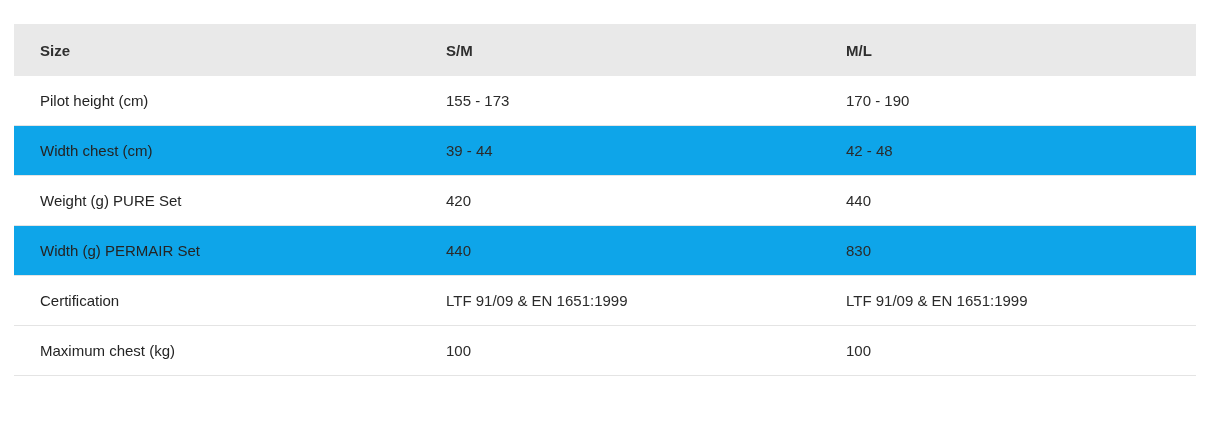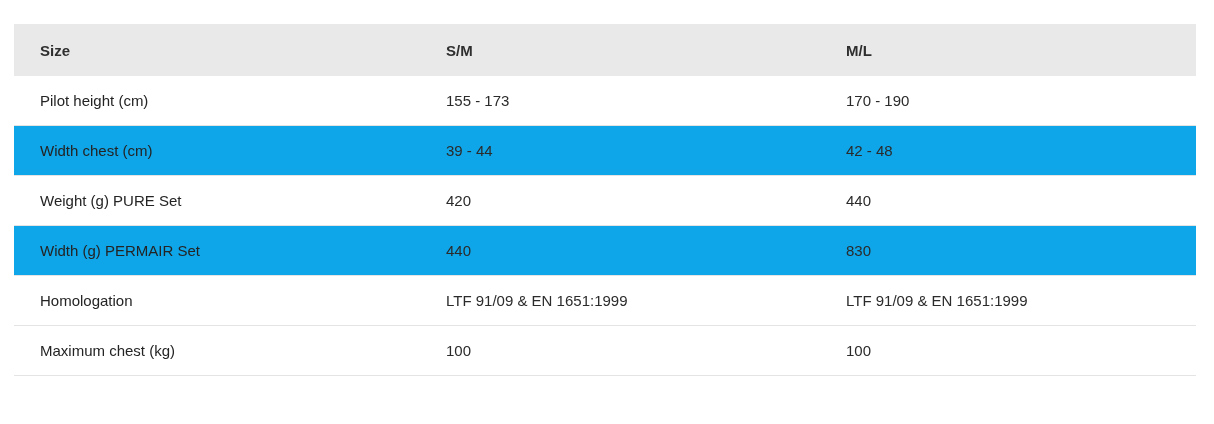--- a/index.html
+++ b/index.html
@@ -95,21 +95,21 @@
         <td class="label">Weight (g) PURE Set</td>
         <td>420</td>
         <td>440</td>
       </tr>
       <tr class="even">
         <td class="label">Width (g) PERMAIR Set</td>
         <td>440</td>
         <td>830</td>
       </tr>
       <tr class="odd">
-        <td class="label">Homologation</td>
+        <td class="label">Certification</td>
         <td>LTF 91/09 &amp; EN 1651:1999</td>
         <td>LTF 91/09 &amp; EN 1651:1999</td>
       </tr>
       <tr class="odd">
         <td class="label">Maximum chest (kg)</td>
         <td>100</td>
         <td>100</td>
       </tr>
     </tbody>
   </table>

